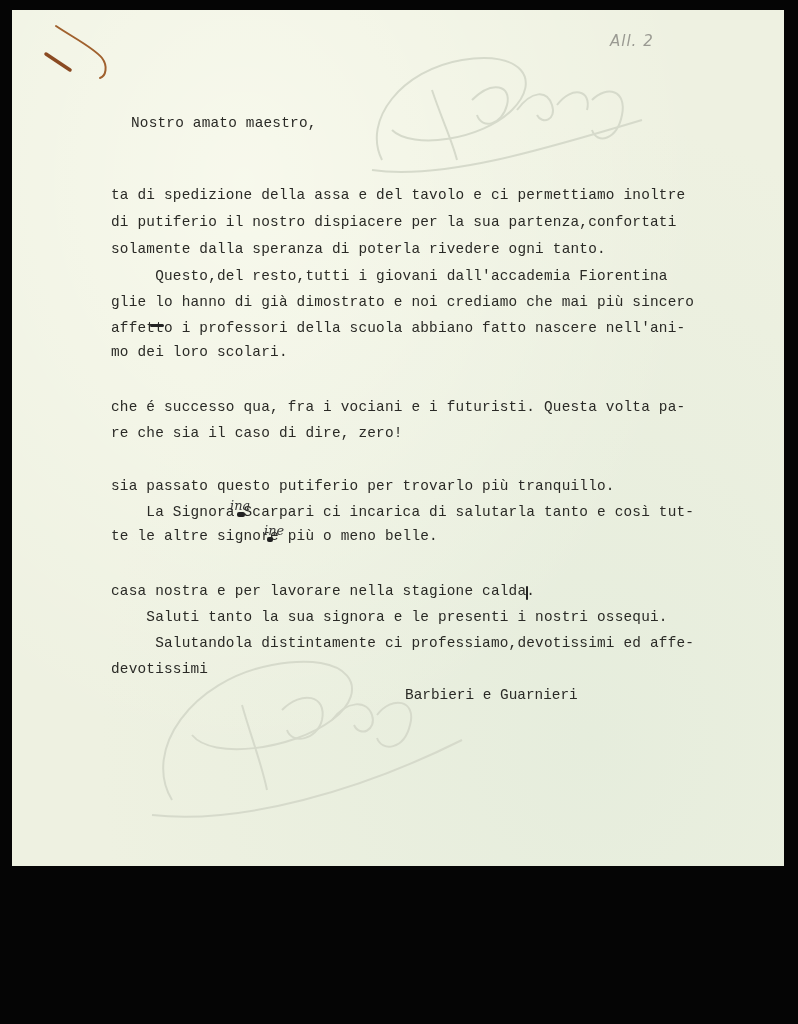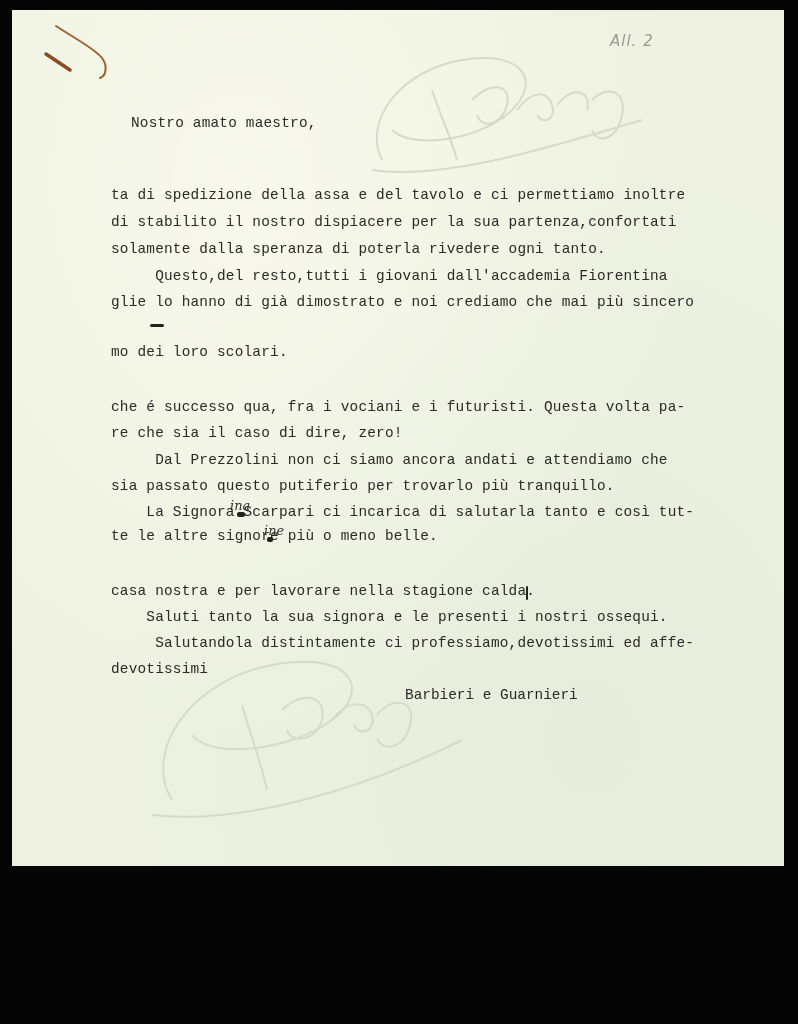--- a/index.html
+++ b/index.html
@@ -69,28 +69,28 @@
       <path d="M200 100 C 215 80, 235 80, 240 95 C 245 110, 228 118, 222 105"></path>
       <path d="M245 95 C 260 75, 285 80, 278 105 C 272 130, 250 132, 245 118"></path>
       <path d="M20 195 C 110 205, 230 170, 330 120"></path>
     </g>
   </svg>
 
   <div class="letter">
     <div class="line" style="left:119px;top:94px">Nostro amato maestro,</div>
 
     <div class="line" style="left:99px;top:166px">ta di spedizione della assa e del tavolo e ci permettiamo inoltre</div>
-    <div class="line" style="left:99px;top:193px">di stabilito il nostro dispiacere per la sua partenza,confortati</div>
+    <div class="line" style="left:99px;top:193px">di putiferio il nostro dispiacere per la sua partenza,confortati</div>
     <div class="line" style="left:99px;top:220px">solamente dalla speranza di poterla rivedere ogni tanto.</div>
     <div class="line" style="left:99px;top:247px">     Questo,del resto,tutti i giovani dall'accademia Fiorentina</div>
     <div class="line" style="left:99px;top:273px">glie lo hanno di già dimostrato e noi crediamo che mai più sincero</div>
+    <div class="line" style="left:99px;top:299px">affetto i professori della scuola abbiano fatto nascere nell'ani-</div>
     <div class="line" style="left:99px;top:323px">mo dei loro scolari.</div>
     <div class="line" style="left:99px;top:378px">che é successo qua, fra i vociani e i futuristi. Questa volta pa-</div>
     <div class="line" style="left:99px;top:404px">re che sia il caso di dire, zero!</div>
-    <div class="line" style="left:99px;top:431px">     Dal Prezzolini non ci siamo ancora andati e attendiamo che</div>
     <div class="line" style="left:99px;top:457px">sia passato questo putiferio per trovarlo più tranquillo.</div>
     <div class="line" style="left:99px;top:483px">    La Signora Scarpari ci incarica di salutarla tanto e così tut-</div>
     <div class="line" style="left:99px;top:507px">te le altre signore più o meno belle.</div>
     <div class="line" style="left:99px;top:562px">casa nostra e per lavorare nella stagione calda.</div>
     <div class="line" style="left:99px;top:588px">    Saluti tanto la sua signora e le presenti i nostri ossequi.</div>
     <div class="line" style="left:99px;top:614px">     Salutandola distintamente ci professiamo,devotissimi ed affe-</div>
     <div class="line" style="left:99px;top:640px">devotissimi</div>
 
     <div class="signature" style="left:393px;top:666px">Barbieri e Guarnieri</div>
 

